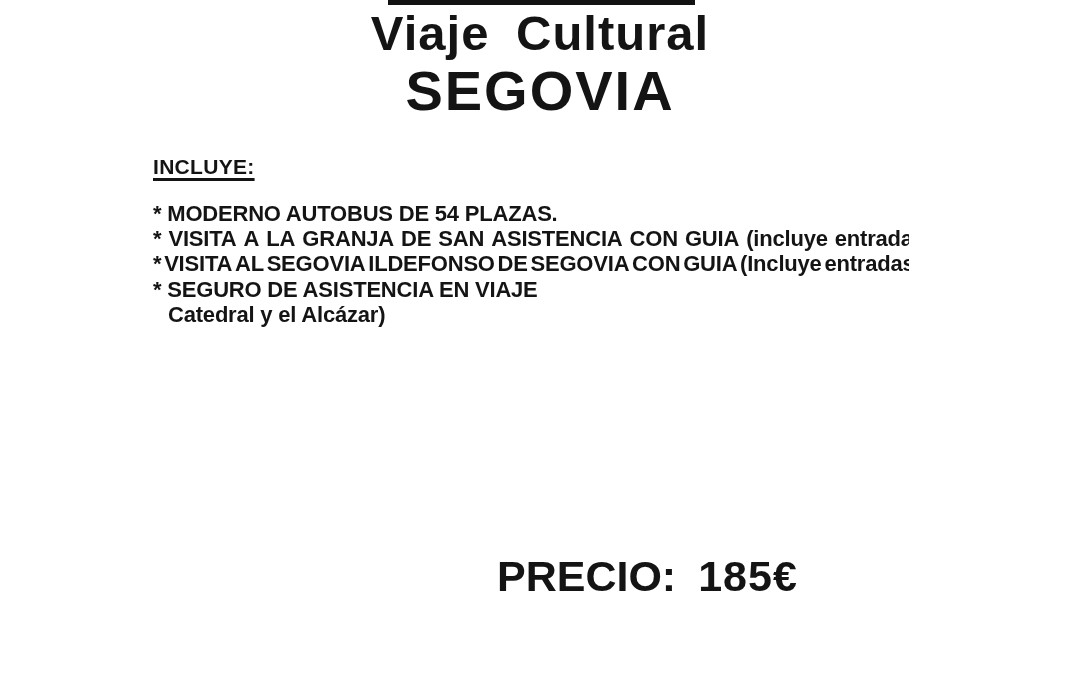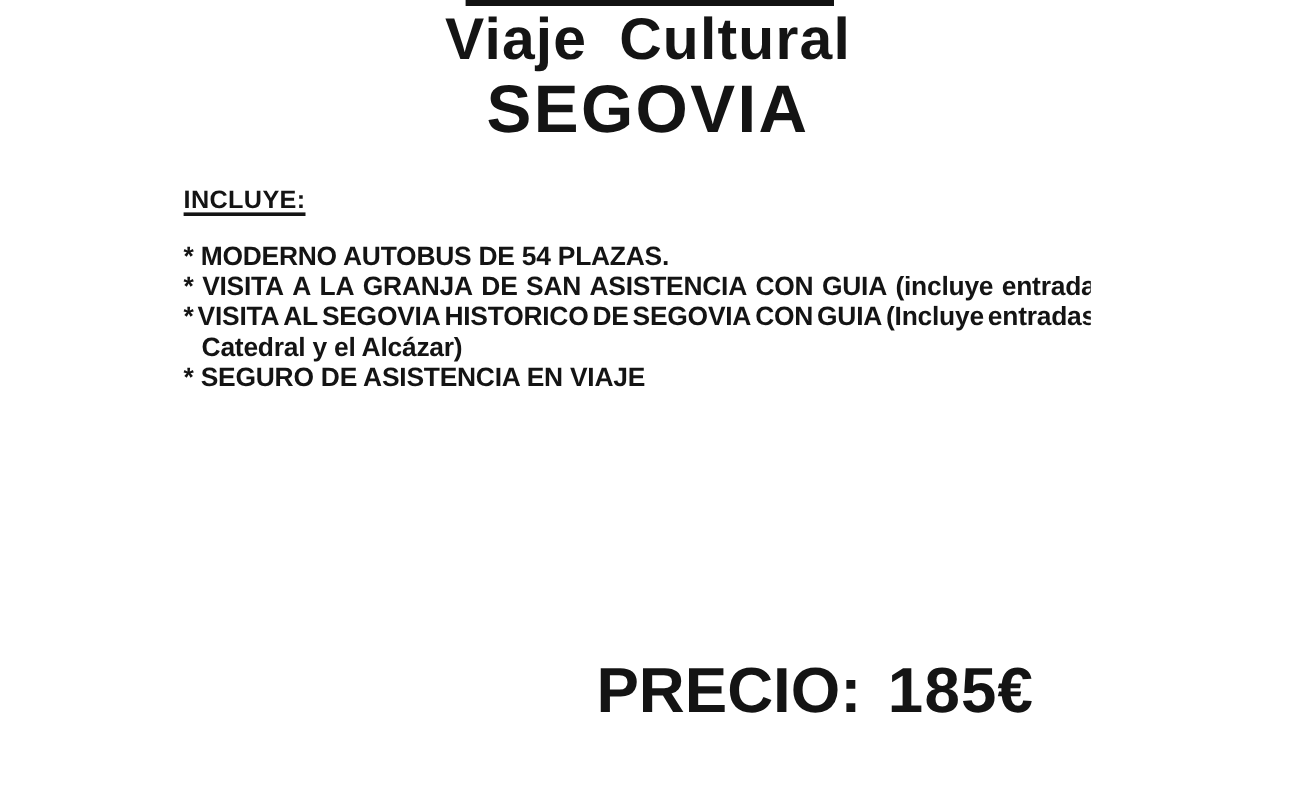--- a/index.html
+++ b/index.html
@@ -74,21 +74,21 @@
     display:flex;
     justify-content:space-between;
     white-space:normal;
   }
   .line-cont{
     padding-left:15px;
   }
   .price{
     position:absolute;
     left:497px;top:546px;
-    font-size:53px;
+    font-size:43px;
     font-weight:700;
     line-height:60px;
     white-space:nowrap;
   }
   .price-value{
     margin-left:22px;
     letter-spacing:1px;
   }
 </style>
 </head>
@@ -120,32 +120,32 @@
           <span>GUIA</span>
           <span>(incluye</span>
           <span>entradas</span>
           <span>al</span>
         </div>
       <div class="inc-line line-justified">
           <span>*</span>
           <span>VISITA</span>
           <span>AL</span>
           <span>SEGOVIA</span>
-          <span>HISTORICO</span>
+          <span>ILDEFONSO</span>
           <span>DE</span>
           <span>SEGOVIA</span>
           <span>CON</span>
           <span>GUIA</span>
           <span>(Incluye</span>
           <span>entradas</span>
           <span>a</span>
           <span>la</span>
         </div>
+      <div class="inc-line">* SEGURO DE ASISTENCIA EN VIAJE</div>
       <div class="inc-line line-cont">Catedral y el Alcázar)</div>
-      <div class="inc-line">* SEGURO DE ASISTENCIA EN VIAJE</div>
     </div>
   </div>
 
   <div class="price">
     <span>PRECIO:</span><span class="price-value">185€</span>
   </div>
 
 </div>
 
 </body></html>

